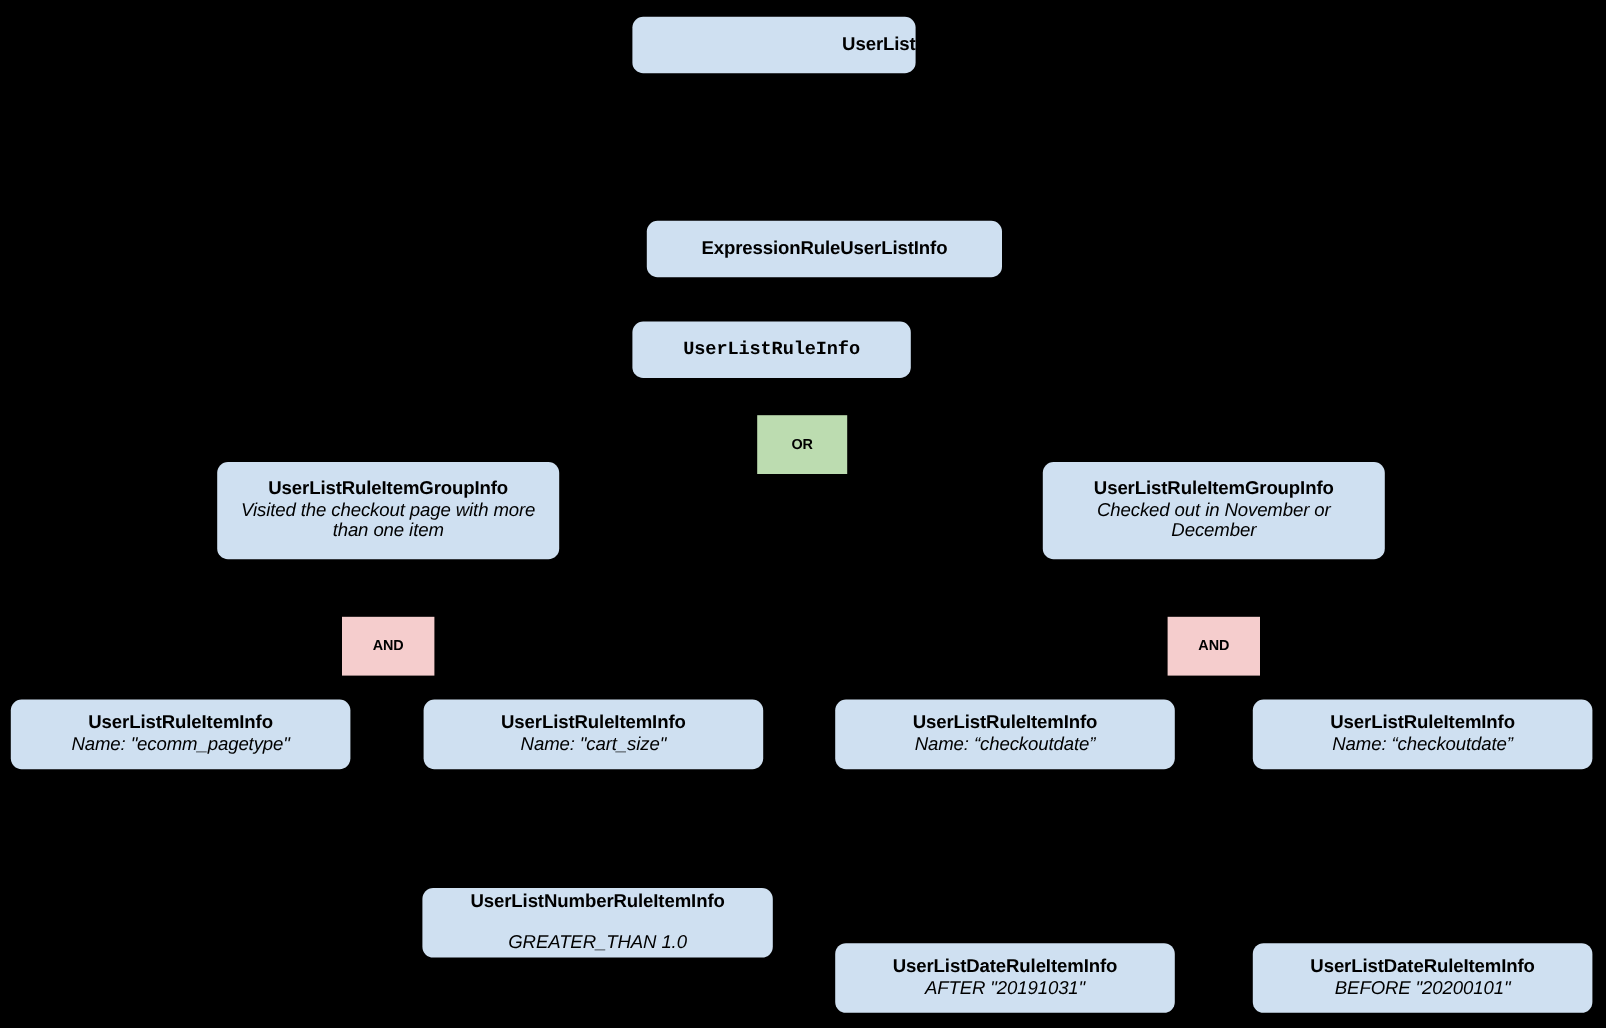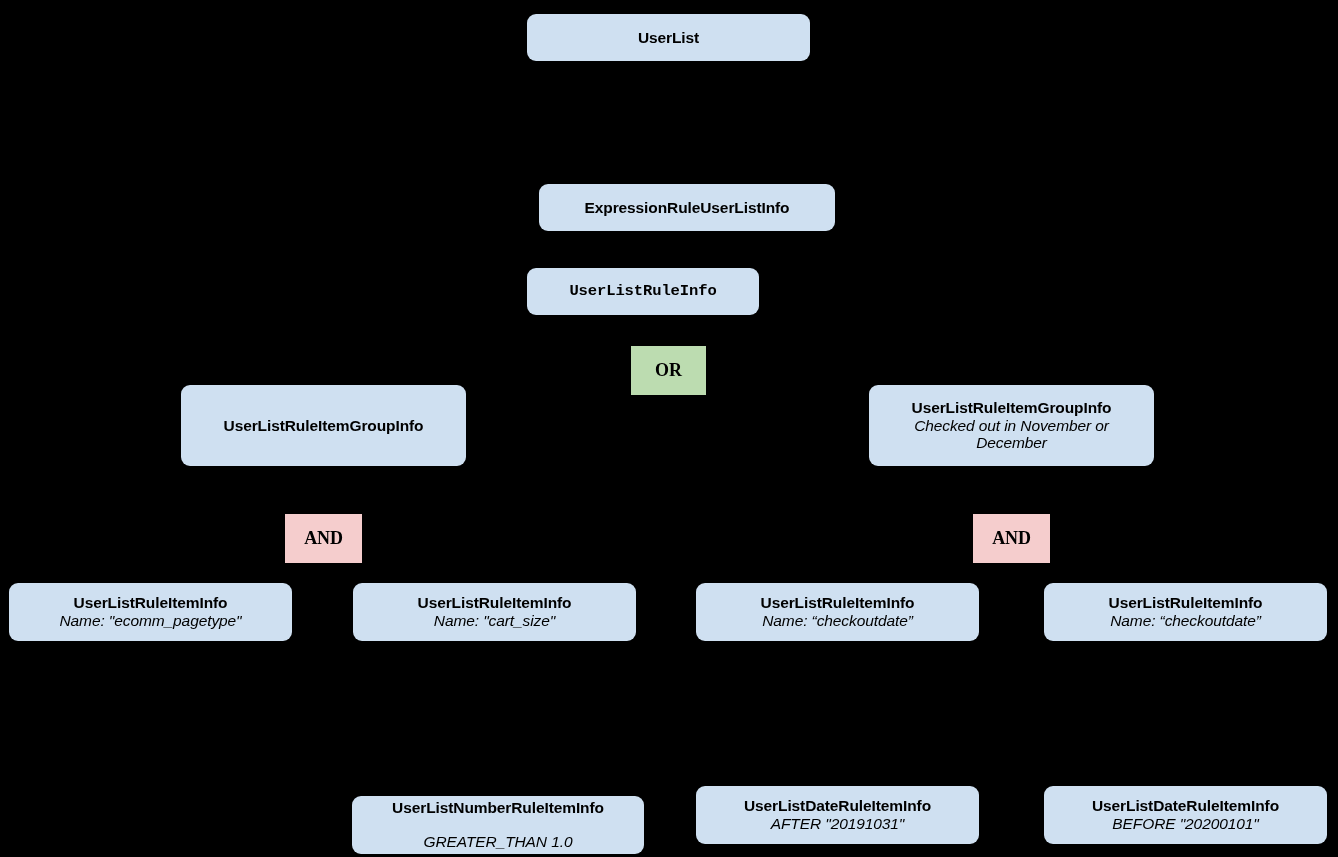--- a/index.html
+++ b/index.html
@@ -59,22 +59,21 @@
     letter-spacing: -0.1px;
     padding: 0 10px;
   }
   .node .subtitle.nowrap {
     white-space: nowrap;
     padding: 0 4px;
   }
   .node.op .title,
   .node.op-and .title {
     font-weight: bold;
-    font-size: 18px;
-    font-family: Liberation Serif, serif;
+    font-size: 12px;
   }
   
   .edge {
     position: absolute;
     background: #000000;
   }
 </style>
 </head>
 <body>
 
@@ -89,39 +88,40 @@
   <div class="edge" style="left:1010px; top:378px; width:2px; height:8px;"></div>
   <div class="edge" style="left:322px; top:466px; width:2px; height:48px;"></div>
   <div class="edge" style="left:1010px; top:466px; width:2px; height:48px;"></div>
   <div class="edge" style="left:150px; top:570px; width:346px; height:2px;"></div>
   <div class="edge" style="left:837px; top:570px; width:349px; height:2px;"></div>
   <div class="edge" style="left:150px; top:641px; width:2px; height:145px;"></div>
   <div class="edge" style="left:494px; top:641px; width:2px; height:145px;"></div>
   <div class="edge" style="left:837px; top:641px; width:2px; height:145px;"></div>
   <div class="edge" style="left:1185px; top:641px; width:2px; height:145px;"></div>
 
-  <div class="node box" style="left:527px; top:14px; width:283px; height:47px;">
+  <div class="node box" style="left:527px; top:14px; width:236px; height:47px;align-items:flex-end;">
     <div class="title">UserList</div>
   </div>
 
 
   <div class="node box" style="left:527px; top:184px; width:296px; height:47px;margin-left:12px;">
     <div class="title">ExpressionRuleUserListInfo</div>
   </div>
 
   <div class="node box" style="left:527px; top:268px; width:232px; height:47px;font-family:Liberation Mono, monospace;">
     <div class="title">UserListRuleInfo</div>
   </div>
 
   <div class="node op" style="left:631px; top:346px; width:75px; height:49px;">
     <div class="title">OR</div>
   </div>
 
   <div class="node box" style="left:181px; top:385px; width:285px; height:81px;">
     <div class="title">UserListRuleItemGroupInfo</div>
+    <div class="subtitle">Visited the checkout page with more than one item</div>
   </div>
 
   <div class="node box" style="left:869px; top:385px; width:285px; height:81px;">
     <div class="title">UserListRuleItemGroupInfo</div>
     <div class="subtitle">Checked out in November or December</div>
   </div>
 
   <div class="node op-and" style="left:285px; top:514px; width:77px; height:49px;">
     <div class="title">AND</div>
   </div>
@@ -144,21 +144,21 @@
     <div class="title">UserListRuleItemInfo</div>
     <div class="subtitle nowrap">Name: “checkoutdate”</div>
   </div>
 
   <div class="node box" style="left:1044px; top:583px; width:283px; height:58px;">
     <div class="title">UserListRuleItemInfo</div>
     <div class="subtitle nowrap">Name: “checkoutdate”</div>
   </div>
 
 
-  <div class="node box" style="left:352px; top:796px; width:292px; height:58px;gap:16px;">
+  <div class="node box" style="left:352px; top:740px; width:292px; height:58px;gap:16px;">
     <div class="title">UserListNumberRuleItemInfo</div>
     <div class="subtitle nowrap">GREATER_THAN 1.0</div>
   </div>
 
   <div class="node box" style="left:696px; top:786px; width:283px; height:58px;">
     <div class="title">UserListDateRuleItemInfo</div>
     <div class="subtitle nowrap">AFTER "20191031"</div>
   </div>
 
   <div class="node box" style="left:1044px; top:786px; width:283px; height:58px;">

